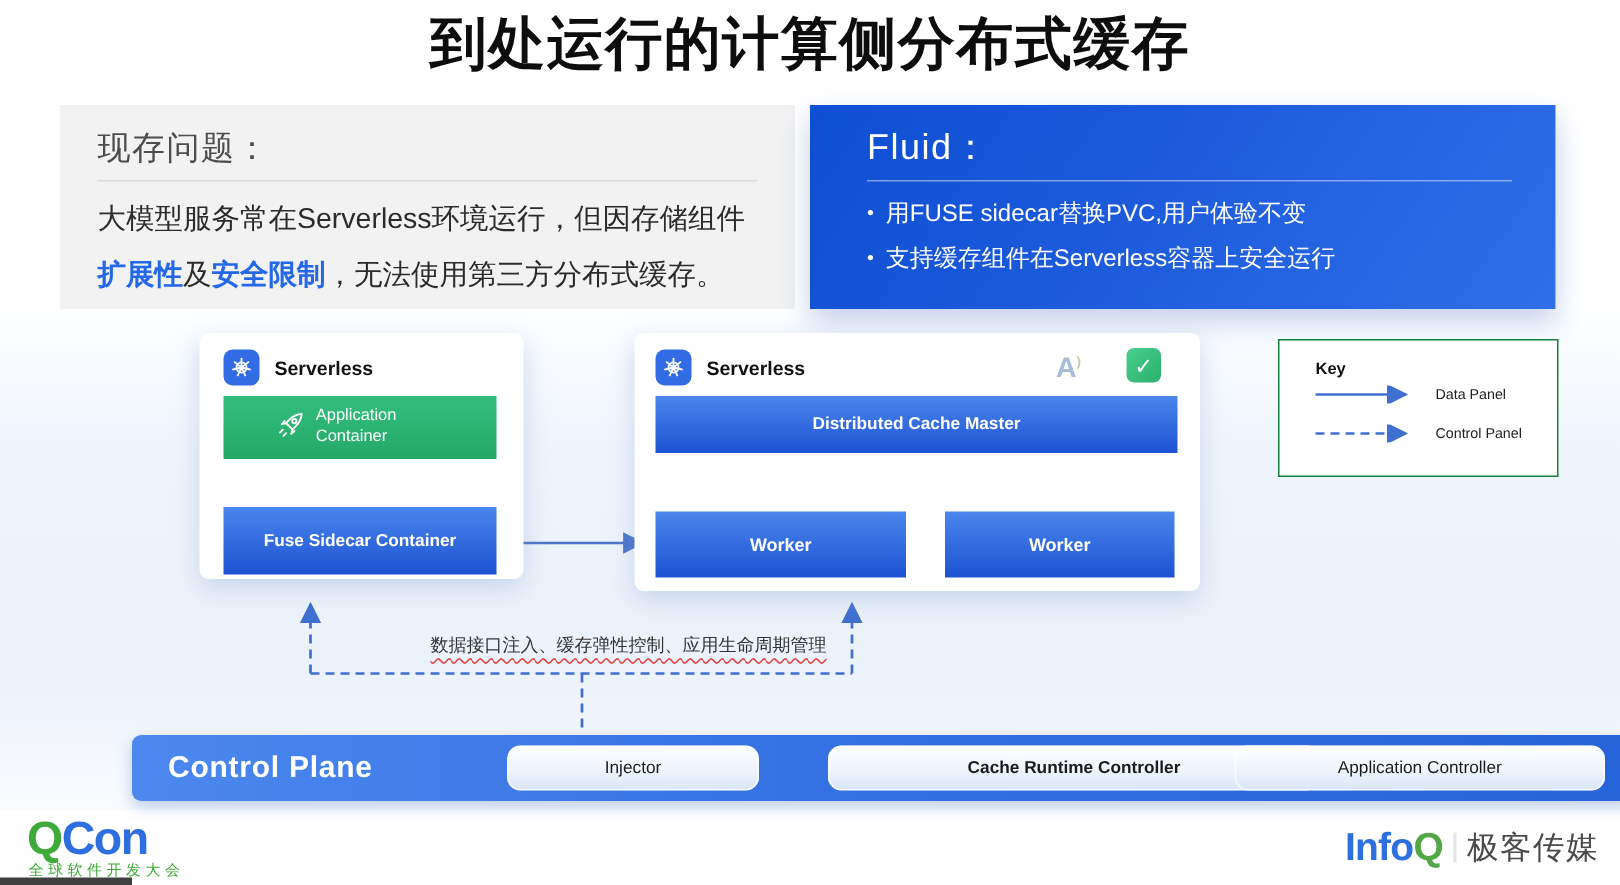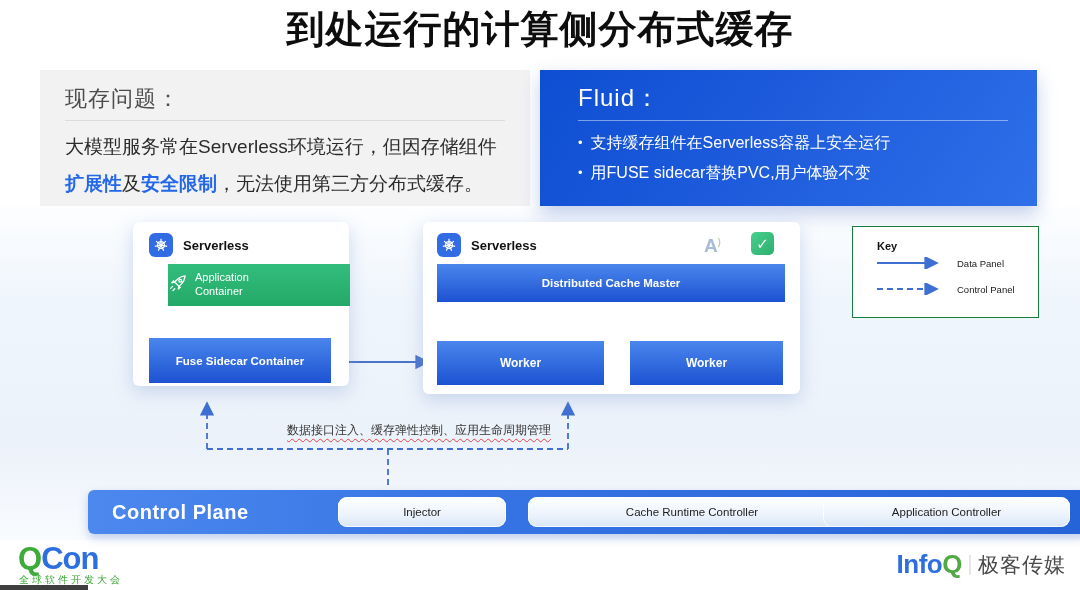--- a/index.html
+++ b/index.html
@@ -29,39 +29,39 @@
   .f-div{left:38px;top:50px;width:430px;height:1px;background:rgba(255,255,255,.45);}
   .f-list{left:38px;top:58px;width:440px;margin:0;padding:0;list-style:none;}
   .f-list li{color:#ffffff;font-size:16px;line-height:1.85;}
   .f-list li::before{content:"•";margin-right:8px;font-size:13px;position:relative;top:-1px;}
   
   .card{background:#ffffff;border-radius:6px;box-shadow:0 6px 18px rgba(125,155,210,.35);}
   .card-left{left:133px;top:222px;width:216px;height:164px;}
   .card-right{left:423px;top:222px;width:377px;height:172px;}
   .k8s{width:24px;height:24px;border-radius:6px;background:#326ce5;display:flex;align-items:center;justify-content:center;}
   .srv-label{font-size:13px;font-weight:700;color:#111;}
-  .gbox{background:linear-gradient(180deg,#33bd7d 0%,#23a967 100%);color:#fff;display:flex;align-items:center;gap:7px;margin-left:19px;}
+  .gbox{background:linear-gradient(180deg,#33bd7d 0%,#23a967 100%);color:#fff;display:flex;align-items:center;justify-content:center;gap:7px;}
   .bbox{background:linear-gradient(180deg,#4a86ec 0%,#1d52d2 100%);color:#fff;display:flex;align-items:center;justify-content:center;font-weight:700;}
   .gbox .glabel{font-size:11px;width:86px;line-height:1.25;text-align:left;}
   
   .legend{left:852px;top:226px;width:185px;height:90px;background:#fff;border:1px solid #15803d;}
   .lg-key{left:24px;top:13px;font-size:11px;font-weight:700;color:#111;}
   .lg-label{font-size:9.5px;color:#222;}
   
   .note{left:287px;top:422px;font-size:12px;color:#333;
     text-decoration:underline wavy #e04545 1px;text-underline-offset:4px;}
   
   .cpbar{left:40px;top:490px;width:1000px;height:44px;border-radius:6px;
     background:linear-gradient(90deg,#4c88ee 0%,#3674e4 40%,#2563d8 100%);
     box-shadow:0 4px 10px rgba(80,120,200,.35);margin-left:48px;}
   .cp-label{left:24px;top:0;height:44px;line-height:44px;color:#fff;font-size:20px;font-weight:700;letter-spacing:.5px;}
   .pill{top:7px;height:30px;border-radius:9px;background:linear-gradient(180deg,#ffffff 0%,#eef4fc 55%,#d9e6f8 100%);
     display:flex;align-items:center;justify-content:center;font-size:11.5px;color:#1c1c1c;box-shadow:inset 0 0 0 1px rgba(255,255,255,.8);}
   .pill-1{left:250px;width:168px;}
-  .pill-2{left:440px;width:328px;}
+  .pill-2{left:464px;width:328px;font-weight:bold;}
   .pill-3{left:735px;width:247px;}
   
   .qcon{left:18px;top:541px;font-size:31px;font-weight:800;letter-spacing:-1px;}
   .qcon .q{color:#3daa39;}
   .qcon .con{color:#2e6fe0;}
   .qcon-sub{left:19px;top:573px;font-size:10px;color:#3daa39;letter-spacing:3px;}
   .dark-strip{left:0;top:585px;width:88px;height:5px;background:#3f3f3f;}
   .infoq{right:14px;top:549px;display:flex;align-items:center;gap:7px;}
   .infoq .logo{font-size:26px;font-weight:800;letter-spacing:-.5px;}
   .infoq .info{color:#2e6fe0;}
@@ -85,22 +85,22 @@
 <section class="abs problem">
   <div class="abs p-head">现存问题：</div>
   <div class="abs p-div"></div>
   <p class="abs p-text"><span>大模型服务常在Serverless环境运行，但因存储组件</span><span class="hl">扩展性</span><span>及</span><span class="hl">安全限制</span><span>，无法使用第三方分布式缓存。</span></p>
 </section>
 
 <section class="abs fluid">
   <div class="abs f-head">Fluid：</div>
   <div class="abs f-div"></div>
   <ul class="abs f-list">
+    <li>用FUSE sidecar替换PVC,用户体验不变</li>
     <li>支持缓存组件在Serverless容器上安全运行</li>
-    <li>用FUSE sidecar替换PVC,用户体验不变</li>
   </ul>
 </section>
 
 <svg class="abs overlay">
   <defs>
     <marker id="ah" markerWidth="9" markerHeight="8" refX="7" refY="4" orient="auto">
       <polygon points="0,0 8,4 0,8" fill="#4a74c9"></polygon>
     </marker>
     <marker id="ahd" markerWidth="9" markerHeight="8" refX="7" refY="4" orient="auto">
       <polygon points="0,0 8,4 0,8" fill="#3f6fd0"></polygon>

